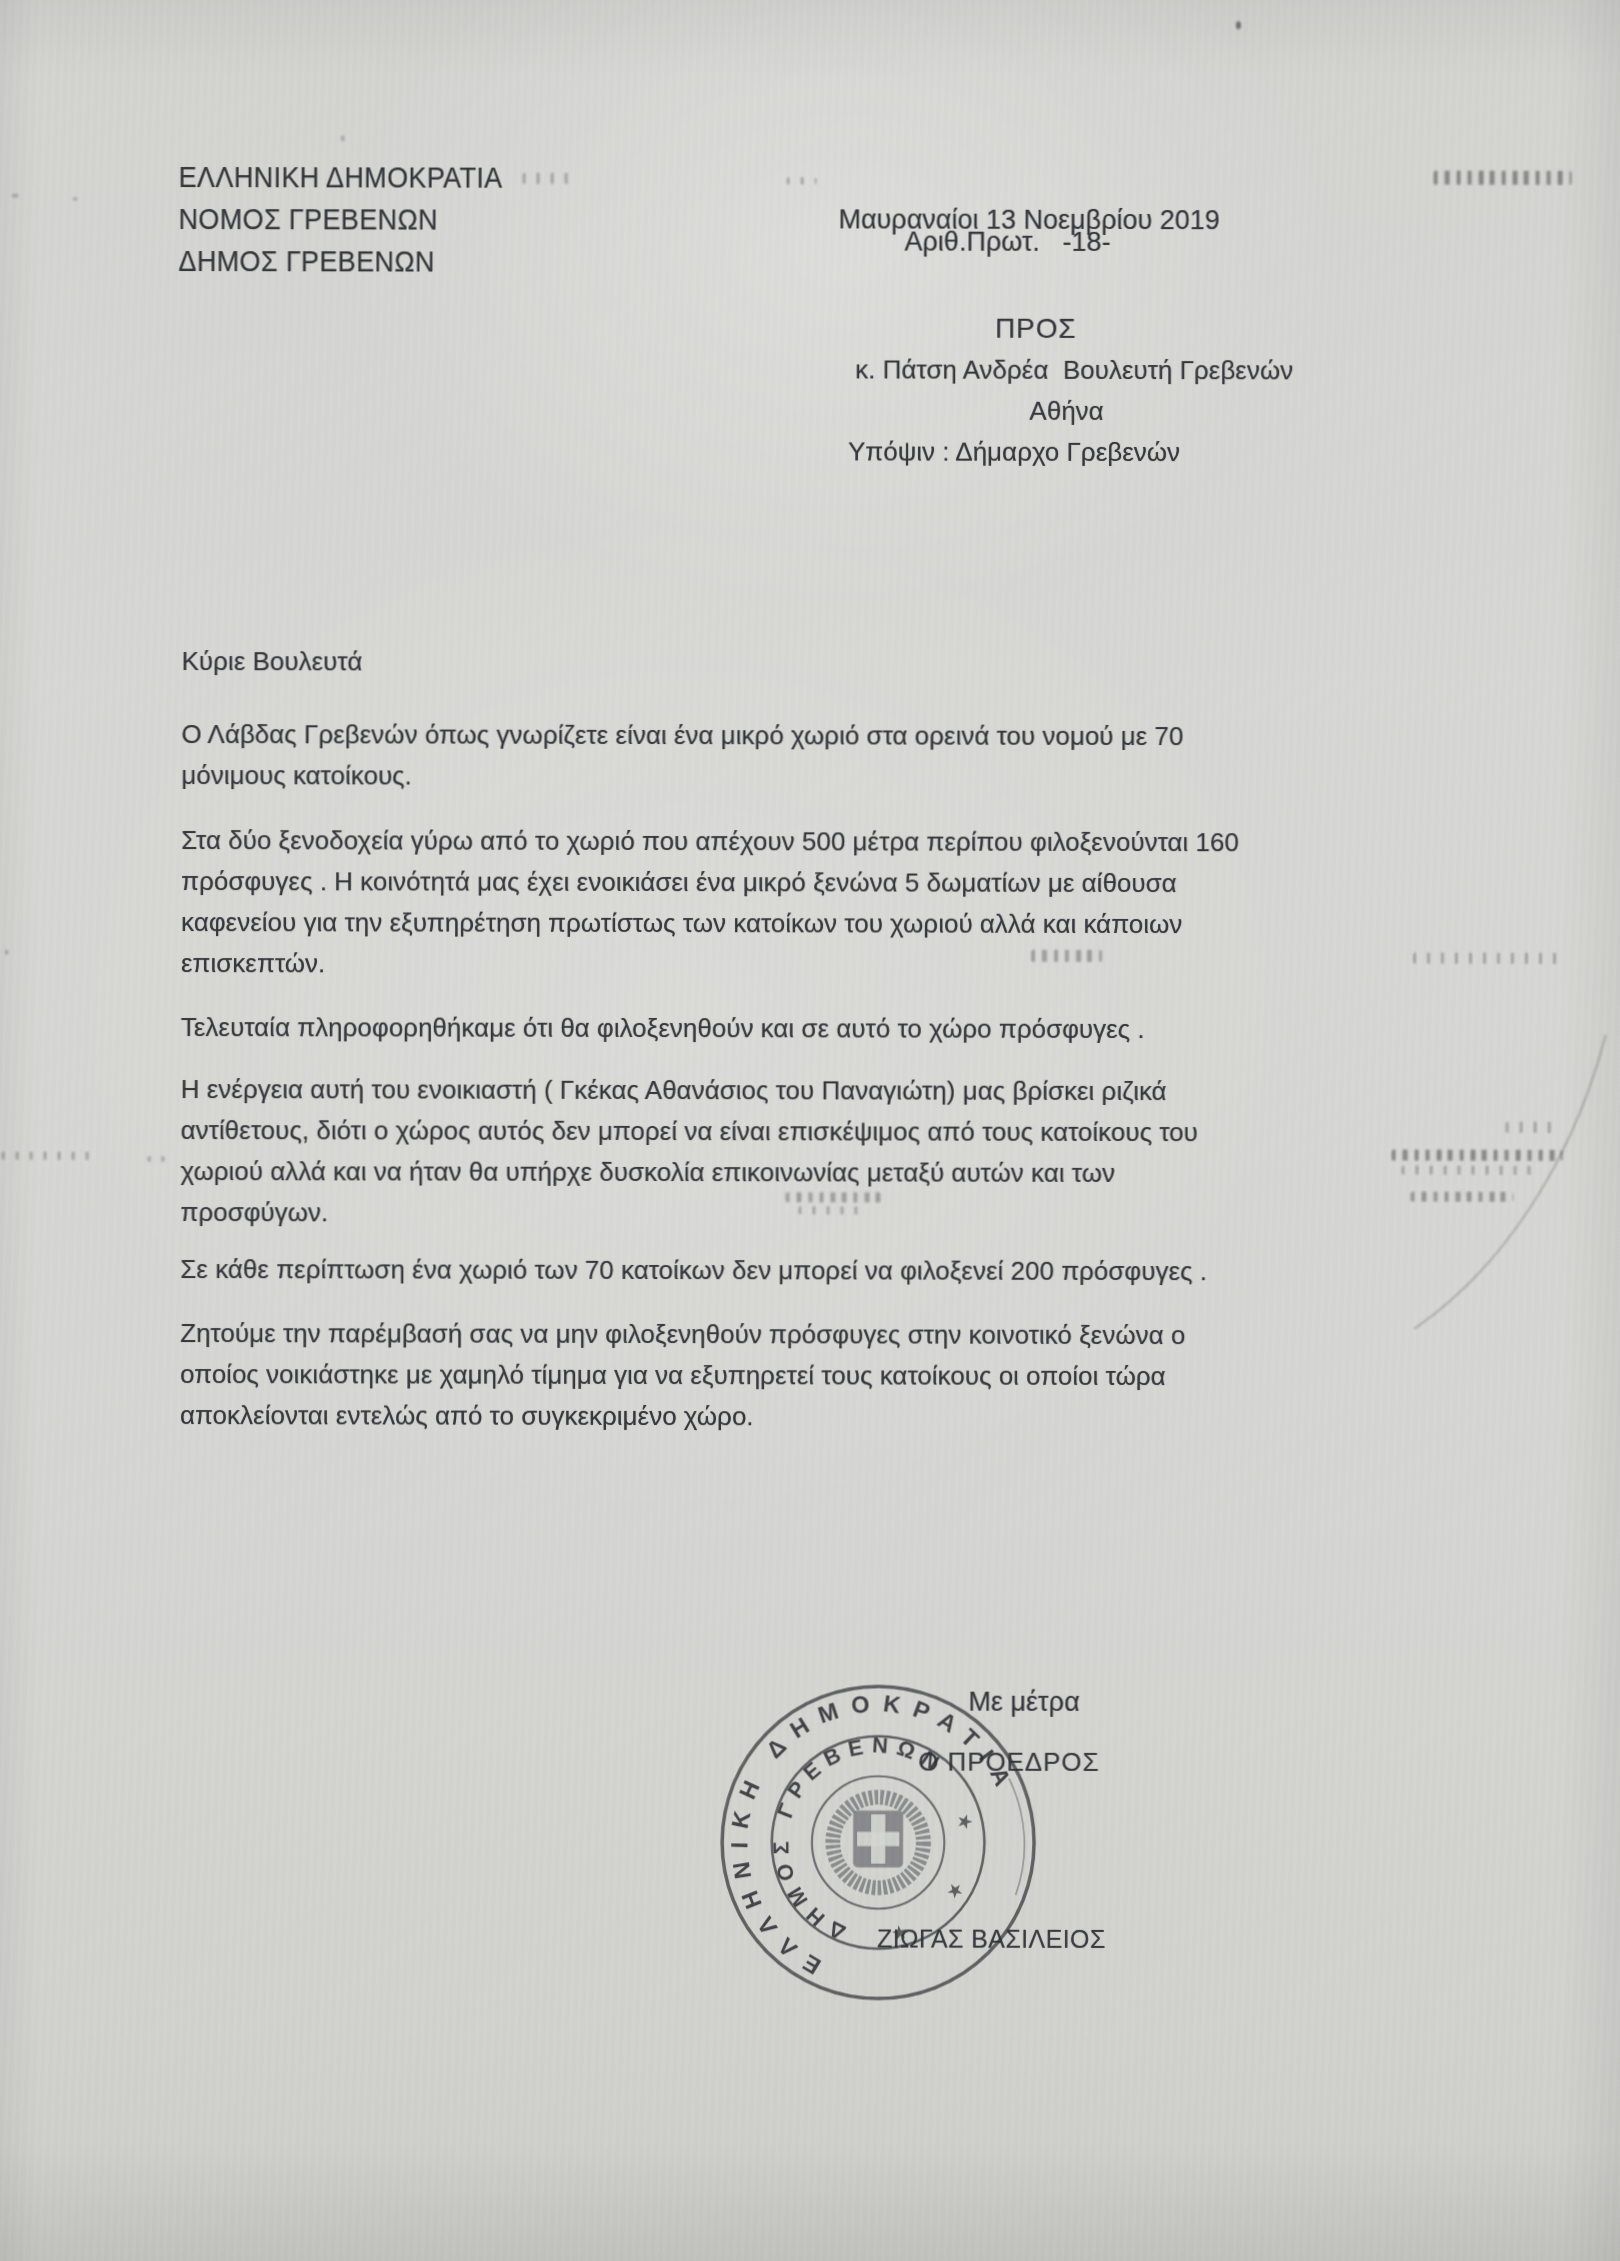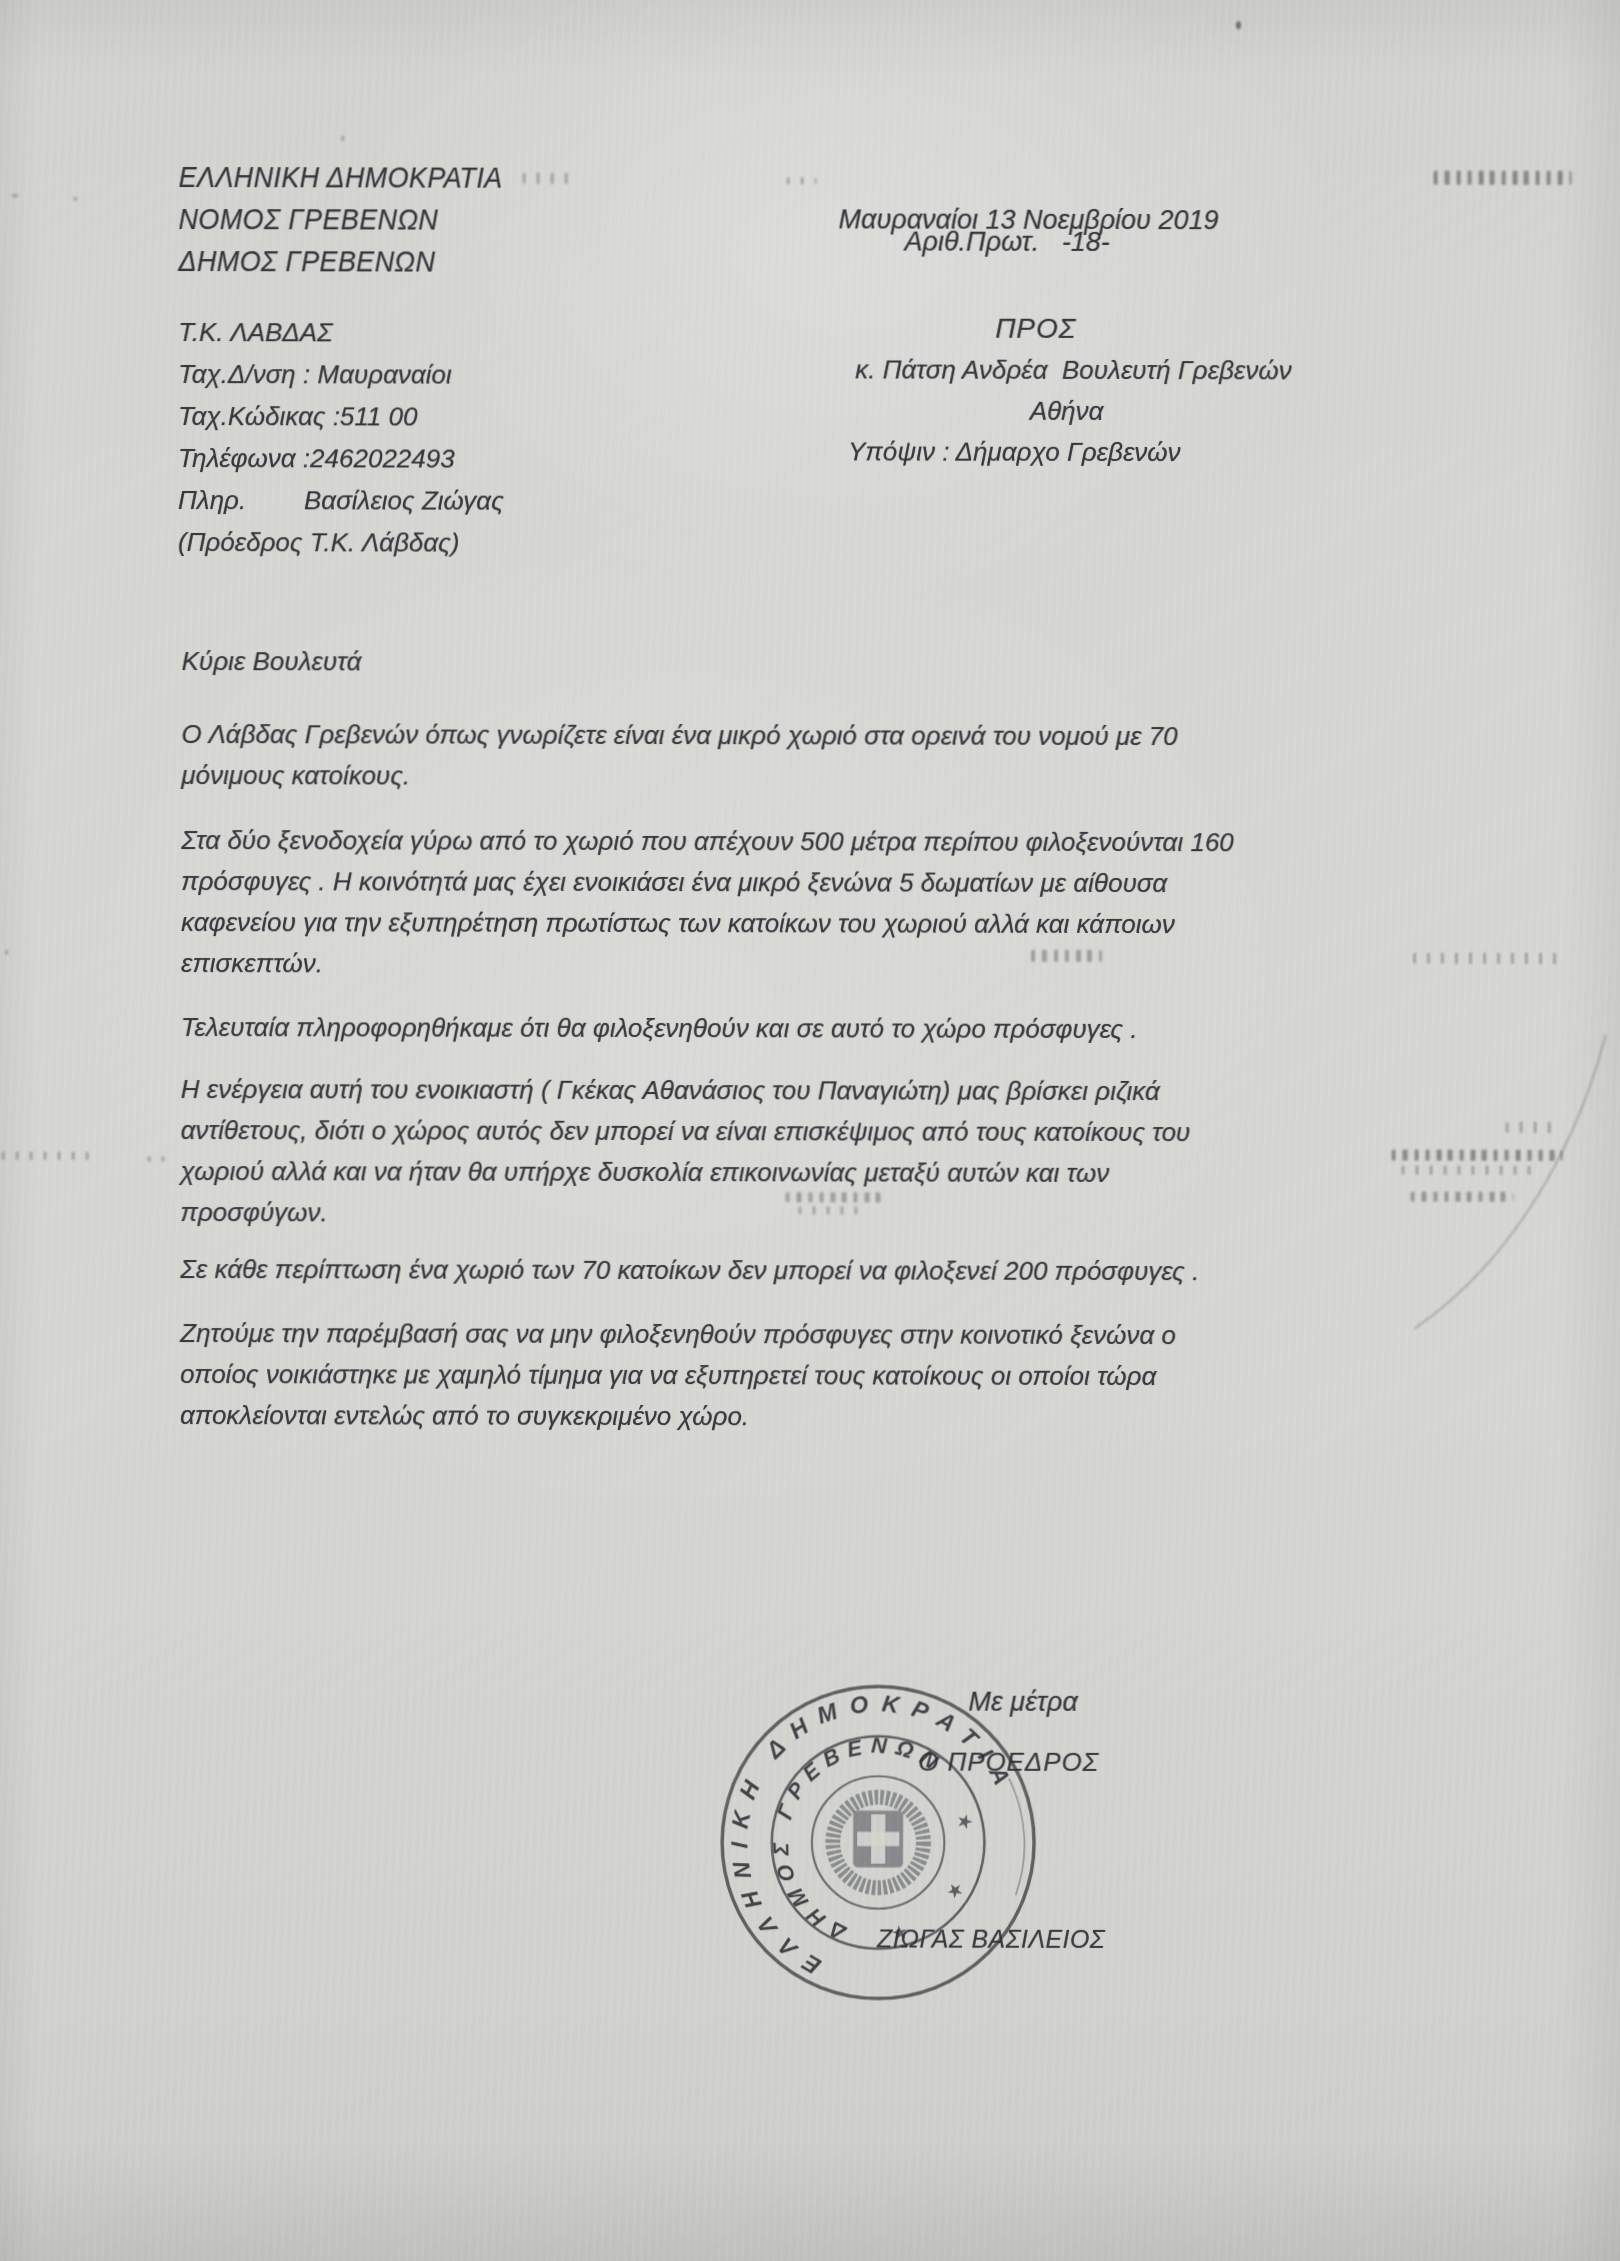--- a/index.html
+++ b/index.html
@@ -6,21 +6,20 @@
   .page{
     position:absolute;inset:0;
     background:
       radial-gradient(ellipse 784px 566px at 52% 11%, rgba(255,255,255,.20), rgba(255,255,255,0) 65%),
       radial-gradient(ellipse 958px 784px at 42% 45%, rgba(255,255,255,.10), rgba(255,255,255,0) 70%),
       linear-gradient(90deg, rgba(0,0,0,.045) 0, rgba(0,0,0,0) 39px),
       linear-gradient(270deg, rgba(0,0,0,.05) 0, rgba(0,0,0,0) 61px),
       linear-gradient(180deg, rgba(0,0,0,.04) 0, rgba(0,0,0,0) 78px),
       linear-gradient(0deg, rgba(0,0,0,.06) 0, rgba(0,0,0,0) 122px),
       linear-gradient(180deg,#d3d4d0 0%,#d7d8d4 30%,#d6d7d3 62%,#d2d3cf 88%,#cdcec9 100%);
-    font-style: italic;
   }
   .page::after{ 
     content:"";position:absolute;inset:0;pointer-events:none;opacity:.5;
     background:repeating-linear-gradient(92deg, rgba(255,255,255,.022) 0 3.5px, rgba(0,0,0,.018) 3.5px 7.8px);
   }
   .sheet{position:absolute;inset:0;transform:rotate(.12deg);transform-origin:40% 0;}
   .txt{
     position:absolute;
     font-family:"Liberation Sans","DejaVu Sans",sans-serif;
     color:#36373d;
@@ -57,26 +56,20 @@
 <div class="page">
   <div class="sheet">
 
     <div class="txt issuer">ΕΛΛΗΝΙΚΗ ΔΗΜΟΚΡΑΤΙΑ
 ΝΟΜΟΣ ΓΡΕΒΕΝΩΝ
 ΔΗΜΟΣ ΓΡΕΒΕΝΩΝ</div>
 
     <div class="txt dateline">Μαυραναίοι 13 Νοεμβρίου 2019</div>
     <div class="txt protoline">Αριθ.Πρωτ.   -18-</div>
 
-    <div class="txt sender">Τ.Κ. ΛΑΒΔΑΣ
-Ταχ.Δ/νση : Μαυραναίοι
-Ταχ.Κώδικας :511 00
-Τηλέφωνα :2462022493
-Πληρ.        Βασίλειος Ζιώγας
-(Πρόεδρος Τ.Κ. Λάβδας)</div>
 
     <div class="txt r-label">ΠΡΟΣ</div>
     <div class="txt r-addr">κ. Πάτση Ανδρέα  Βουλευτή Γρεβενών</div>
     <div class="txt r-city">Αθήνα</div>
     <div class="txt r-att">Υπόψιν : Δήμαρχο Γρεβενών</div>
 
     <div class="txt salut">Κύριε Βουλευτά</div>
     <div class="txt para p1">Ο Λάβδας Γρεβενών όπως γνωρίζετε είναι ένα μικρό χωριό στα ορεινά του νομού με 70
 μόνιμους κατοίκους.</div>
     <div class="txt para p2">Στα δύο ξενοδοχεία γύρω από το χωριό που απέχουν 500 μέτρα περίπου φιλοξενούνται 160

